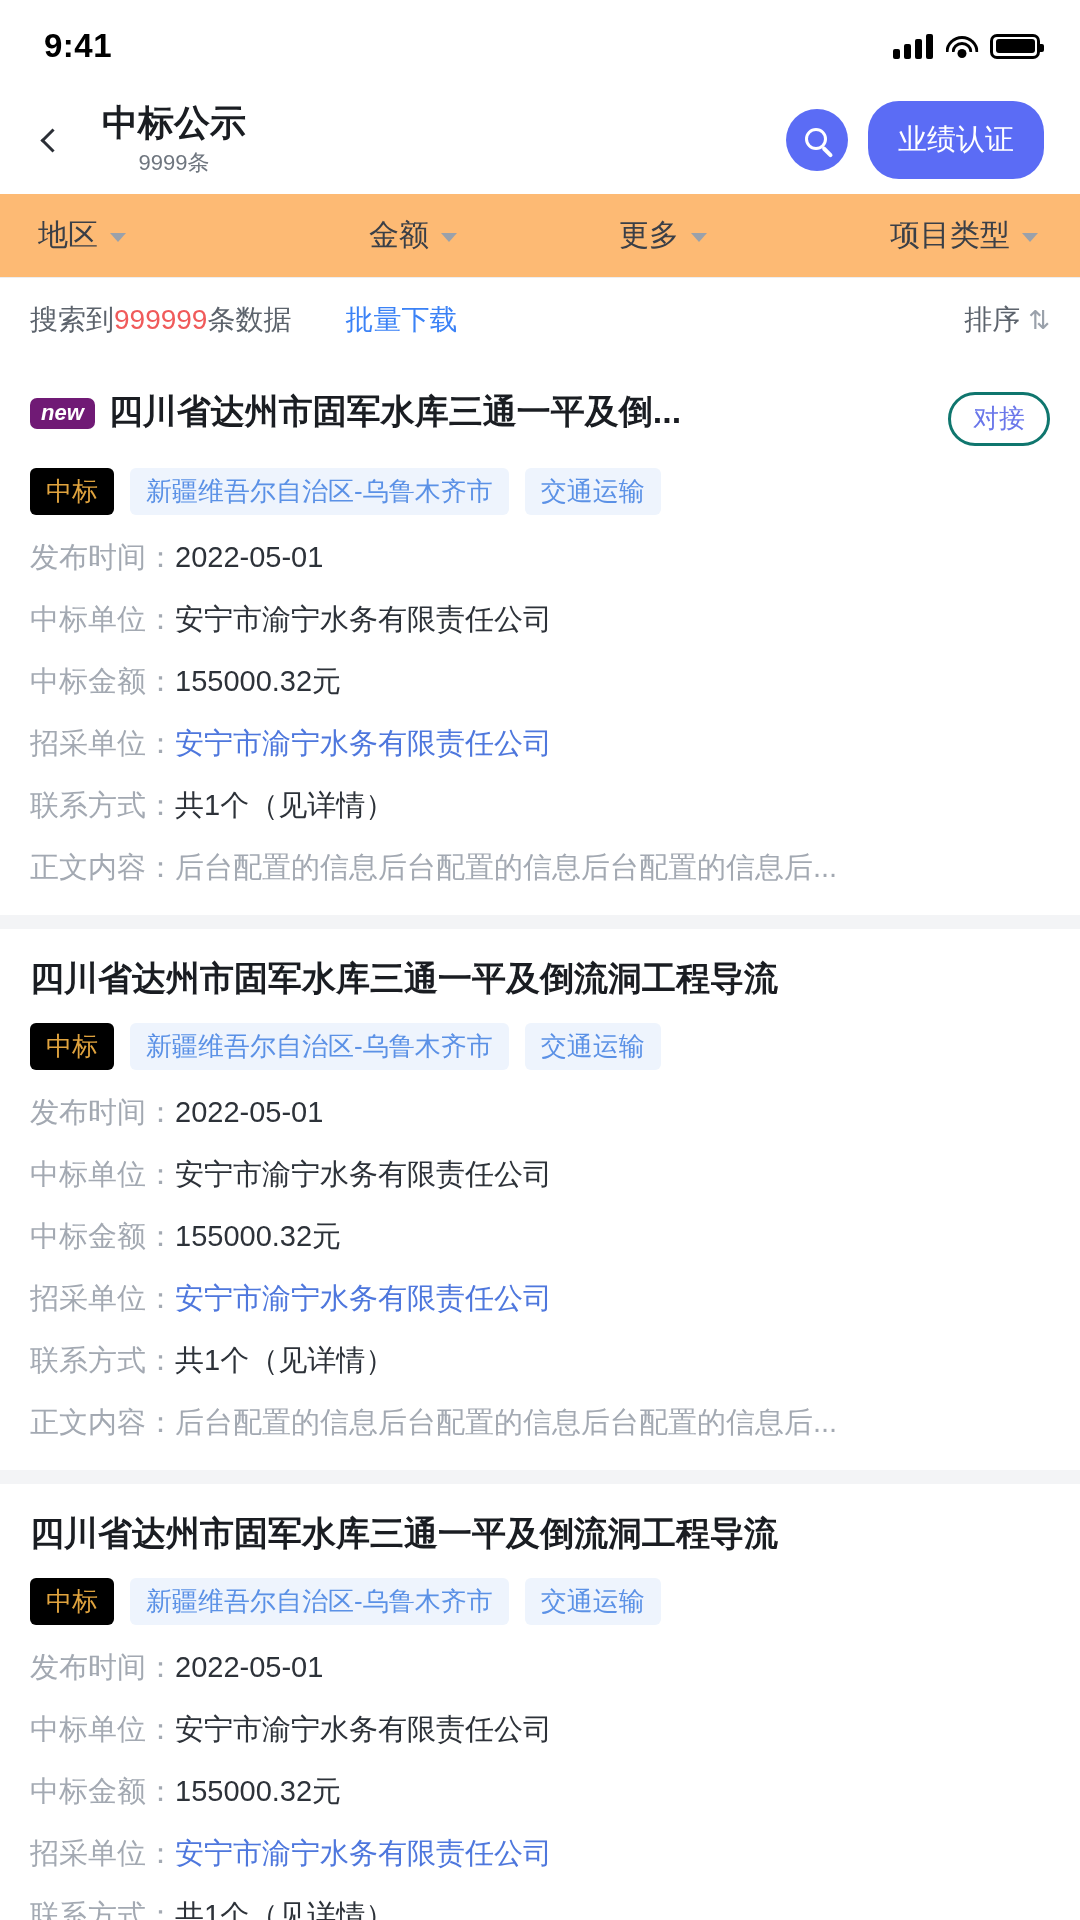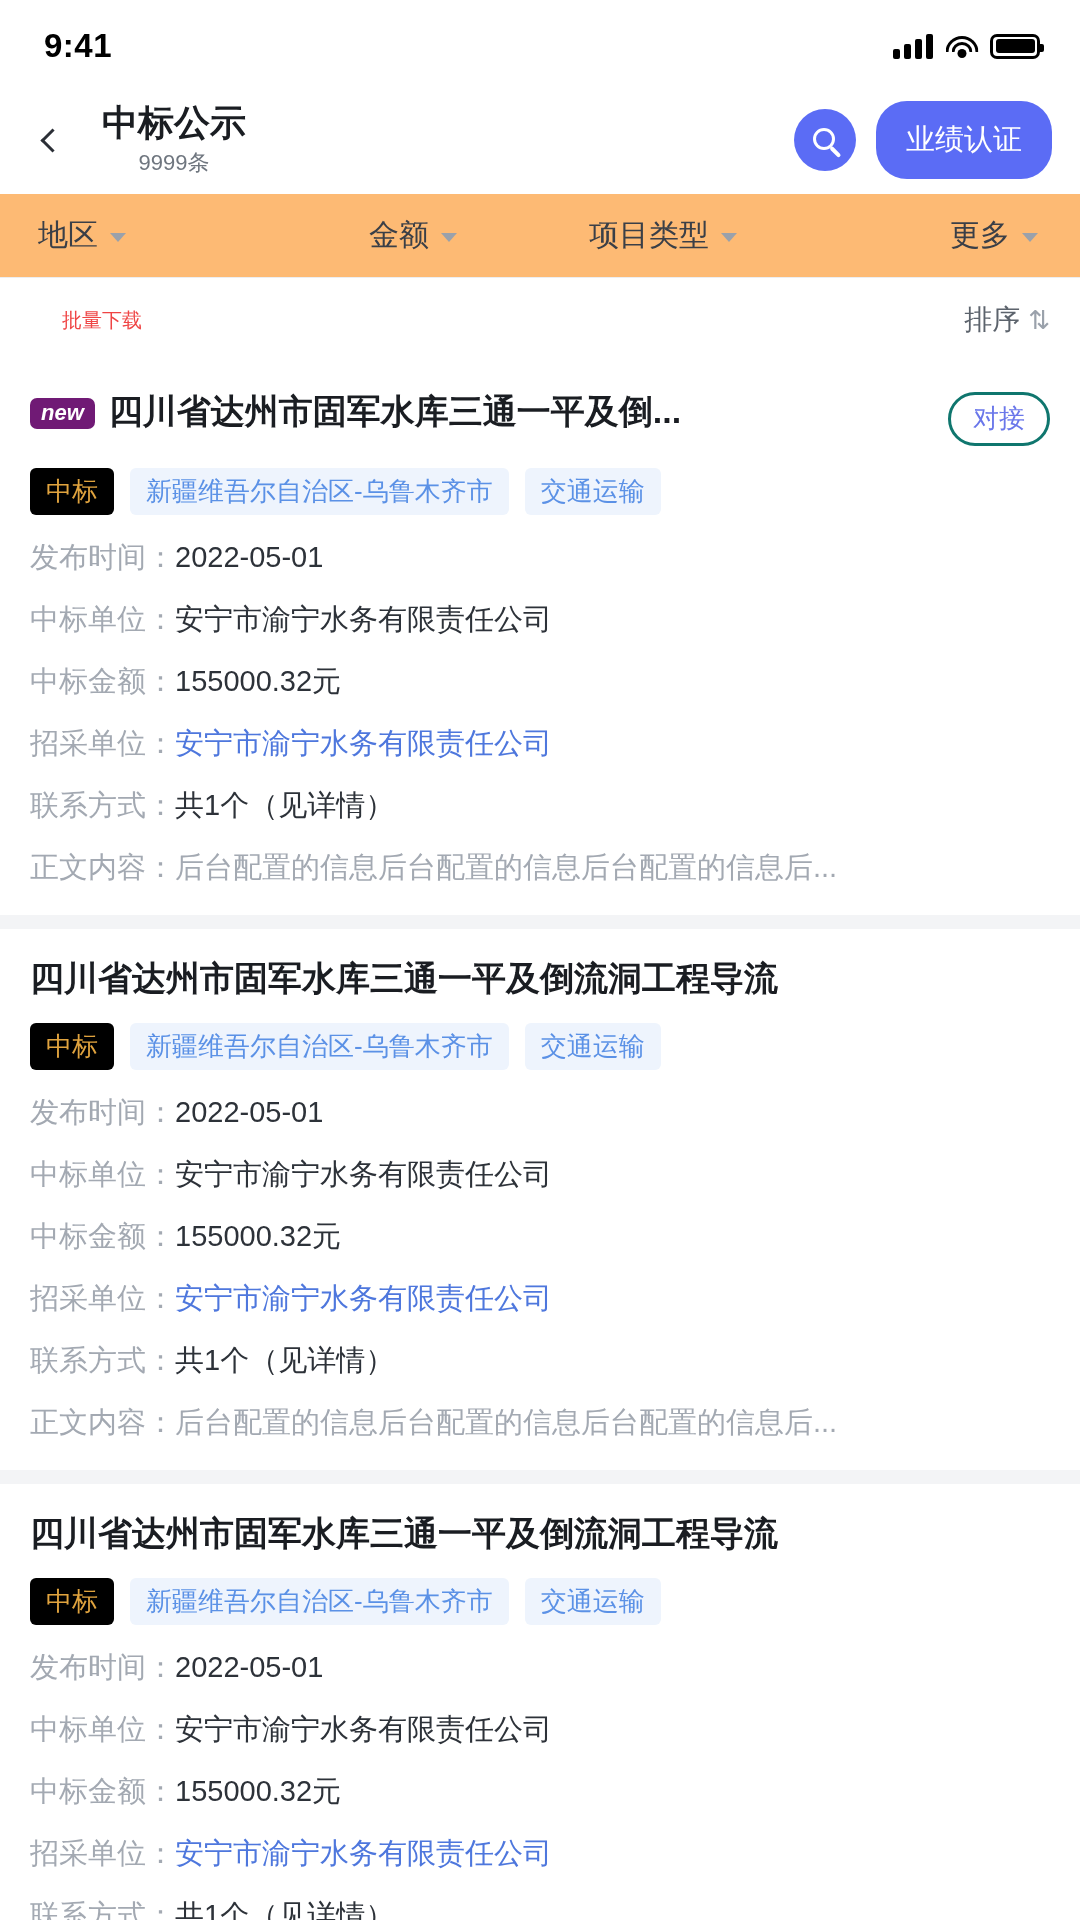--- a/index.html
+++ b/index.html
@@ -64,21 +64,21 @@
     content: ""; position: absolute; right: -7px; top: 7.5px;
     width: 4px; height: 8px; background: #000; border-radius: 0 2px 2px 0;
   }
   .battery i { display: block; height: 100%; background: #000; border-radius: 3px; }
 
   
   .header {
     height: 108px;
     display: flex;
     align-items: center;
-    padding: 0 28px 0 22px;
+    padding: 0 36px 0 22px;
     background: #ffffff;
     position: relative;
   }
   .back-btn {
     width: 56px; height: 56px;
     display: flex; align-items: center; justify-content: center;
     flex: 0 0 auto;
   }
   .back-btn i {
     display: block;
@@ -167,21 +167,21 @@
   
   .resultbar {
     height: 84px;
     display: flex;
     align-items: center;
     padding: 0 30px;
     background: #fff;
   }
   .result-text { font-size: 28px; color: #5c636c; }
   .result-text b { color: #f05a5a; font-weight: 400; }
-  .batch-link { font-size: 20px; color: #ef4444; margin-left: 32px; }
+  .batch-link { font-size: 28px; color: #3b82f6; margin-left: 54px; }
   .sort {
     margin-left: auto;
     display: flex; align-items: center; gap: 8px;
     font-size: 28px; color: #5c636c;
   }
   .sort .arrows {
     font-size: 26px; color: #9aa1ab; line-height: 1;
   }
 
   
@@ -309,30 +309,33 @@
 <div class="filterbar">
   <div class="filter-item">
     <span>地区</span>
     <span class="caret"></span>
   </div>
   <div class="filter-item">
     <span>金额</span>
     <span class="caret"></span>
   </div>
   <div class="filter-item">
+    <span>更多</span>
+    <span class="caret"></span>
+  </div>
+  <div class="filter-item">
     <span>项目类型</span>
     <span class="caret"></span>
   </div>
-  <div class="filter-item">
-    <span>更多</span>
-    <span class="caret"></span>
-  </div>
 </div>
 
 <div class="resultbar">
+  <div class="result-text">
+    <span>搜索到</span><b>999999</b><span>条数据</span>
+  </div>
   <div class="batch-link">批量下载</div>
   <div class="sort">
     <span>排序</span>
     <span class="arrows">⇅</span>
   </div>
 </div>
 
 <div class="list">
 
   <div class="card">

